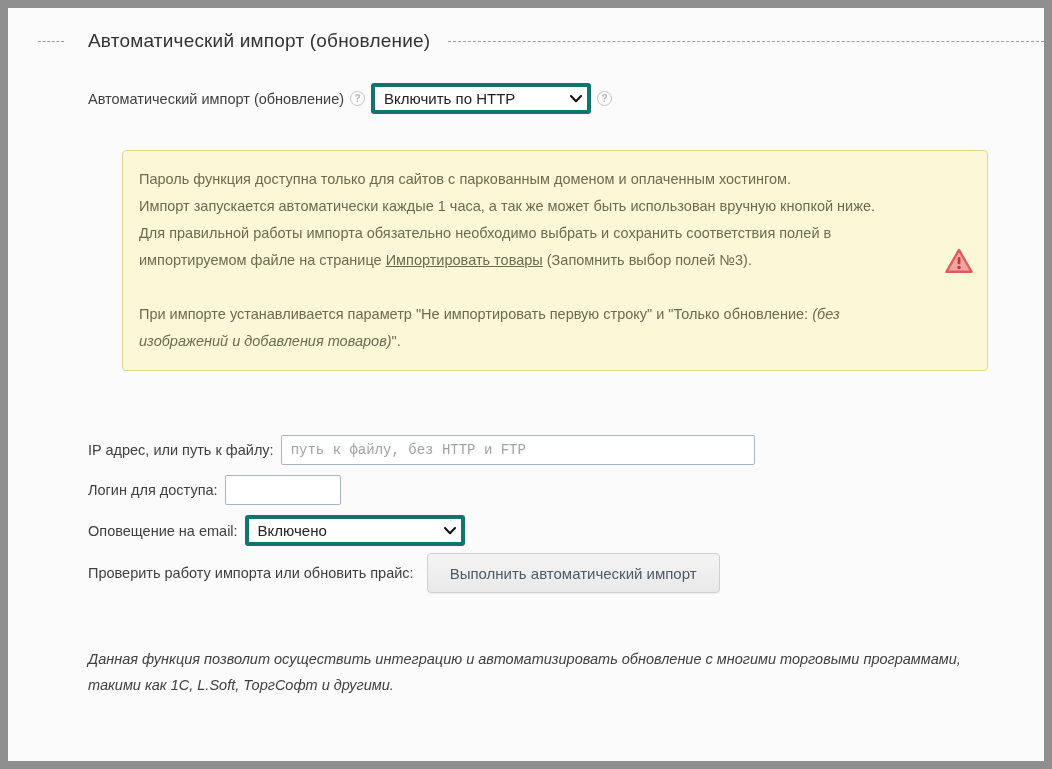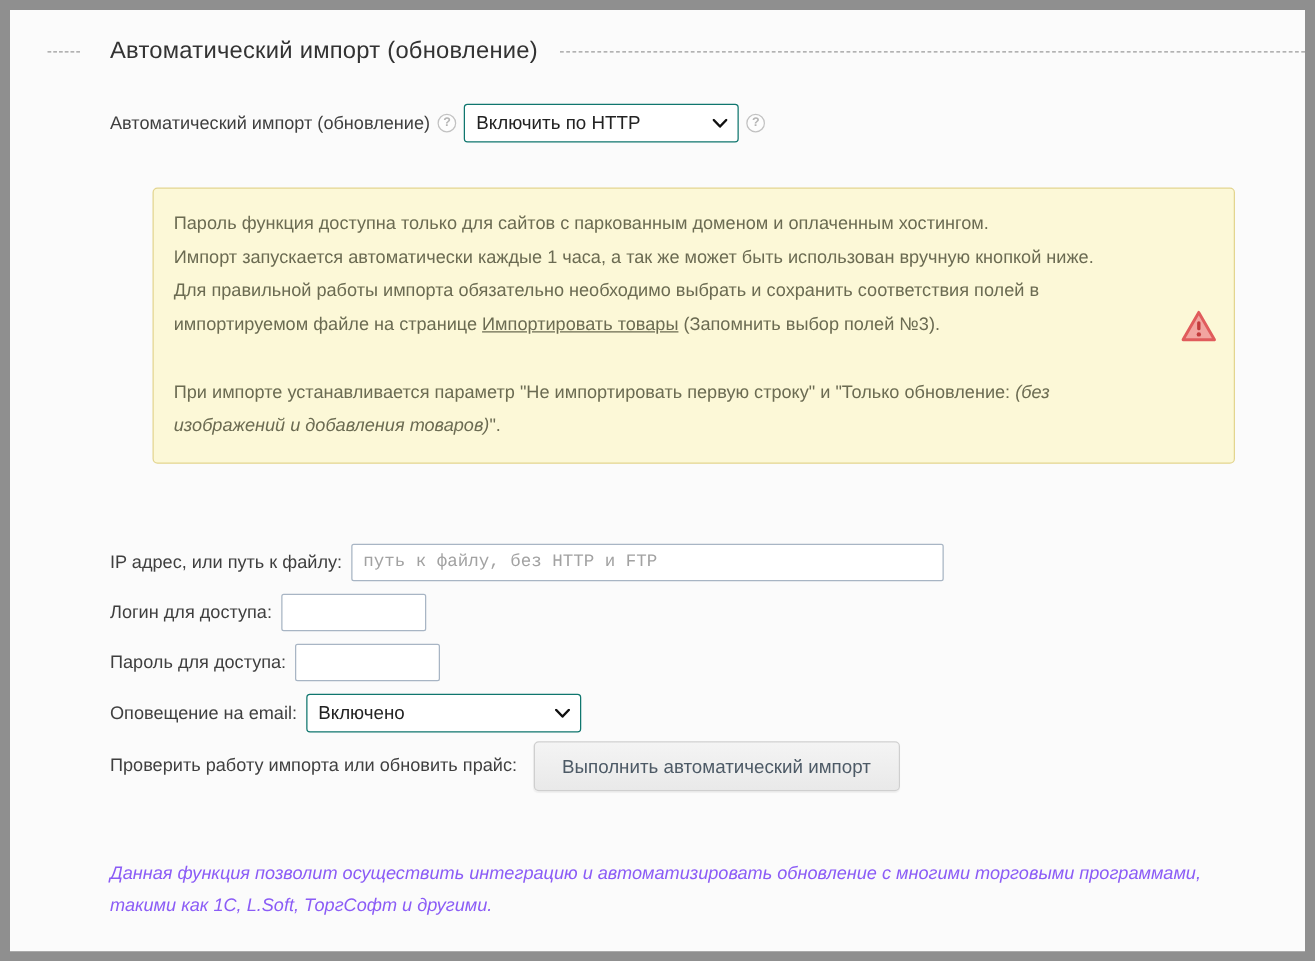--- a/index.html
+++ b/index.html
@@ -27,21 +27,21 @@
   .field-label { font-size: 14.5px; color: #3f3f3f; }
   .help-icon {
     display: inline-flex; align-items: center; justify-content: center;
     width: 15px; height: 15px; border: 1px solid #c2c2c2; border-radius: 50%;
     color: #b5b5b5; font-size: 10px; font-weight: bold; margin: 0 6px;
     flex: 0 0 auto; cursor: pointer; background: #fdfdfd;
   }
   .select-wrap { position: relative; display: inline-block; }
   select {
     appearance: none; -webkit-appearance: none;
-    width: 220px; height: 31px; border: 1px solid #0f766e; border-radius: 3px;
+    width: 220px; height: 31px; border: 4px solid #0f766e; border-radius: 3px;
     background: #fff; font-family: inherit; font-size: 15px; color: #222;
     padding: 0 30px 0 9px;
   }
   .chevron {
     position: absolute; right: 9px; top: 50%; transform: translateY(-50%);
     pointer-events: none; line-height: 0;
   }
 
   
   .warning-box {
@@ -74,21 +74,21 @@
     border: 1px solid #cfcfcf; border-radius: 4px;
     font-family: inherit; font-size: 15px; color: #4d5a66; cursor: pointer;
     box-shadow: 0 1px 1px rgba(0,0,0,.05);
   }
   .email-row { margin-bottom: 7px; }
   .button-row { margin-top: 7px; }
 
   
   .footnote {
     margin: 53px 58px 0 80px;
-    font-style: italic; font-size: 14.5px; color: #8b5cf6; line-height: 26px;
+    font-style: italic; font-size: 14.5px; color: #404040; line-height: 26px;
   }
 </style>
 </head>
 <body>
 
 <div class="title-row">
   <span class="dash dash-left"></span>
   <h1 class="page-title">Автоматический импорт (обновление)</h1>
   <span class="dash dash-right"></span>
 </div>
@@ -131,24 +131,20 @@
 
 <div class="form-section">
   <div class="form-row">
     <span class="field-label">IP адрес, или путь к файлу:</span>
     <input type="text" class="ip-input" placeholder="путь к файлу, без HTTP и FTP" style="">
   </div>
   <div class="form-row">
     <span class="field-label">Логин для доступа:</span>
     <input type="text" class="short-input" style="">
   </div>
-  <div class="form-row">
-    <span class="field-label">Пароль для доступа:</span>
-    <input type="text" class="short-input" style="">
-  </div>
   <div class="form-row email-row">
     <span class="field-label">Оповещение на email:</span>
     <span class="select-wrap">
       <select>
         <option>Включено</option>
       </select>
       <span class="chevron">
         <svg width="12" height="8" viewBox="0 0 12 8">
             <path d="M1 1 L6 6.2 L11 1" fill="none" stroke="#111" stroke-width="2" stroke-linecap="round" stroke-linejoin="round"></path>
           </svg>

